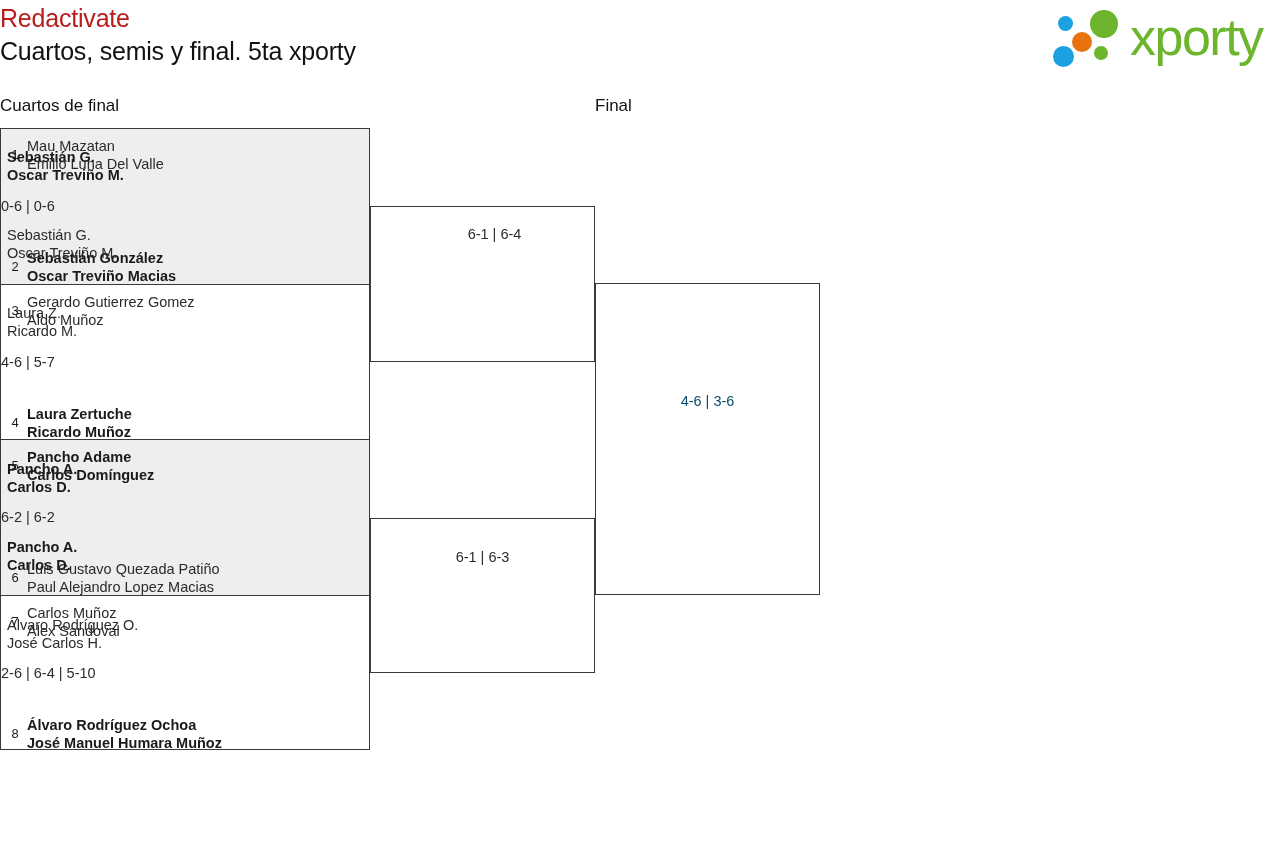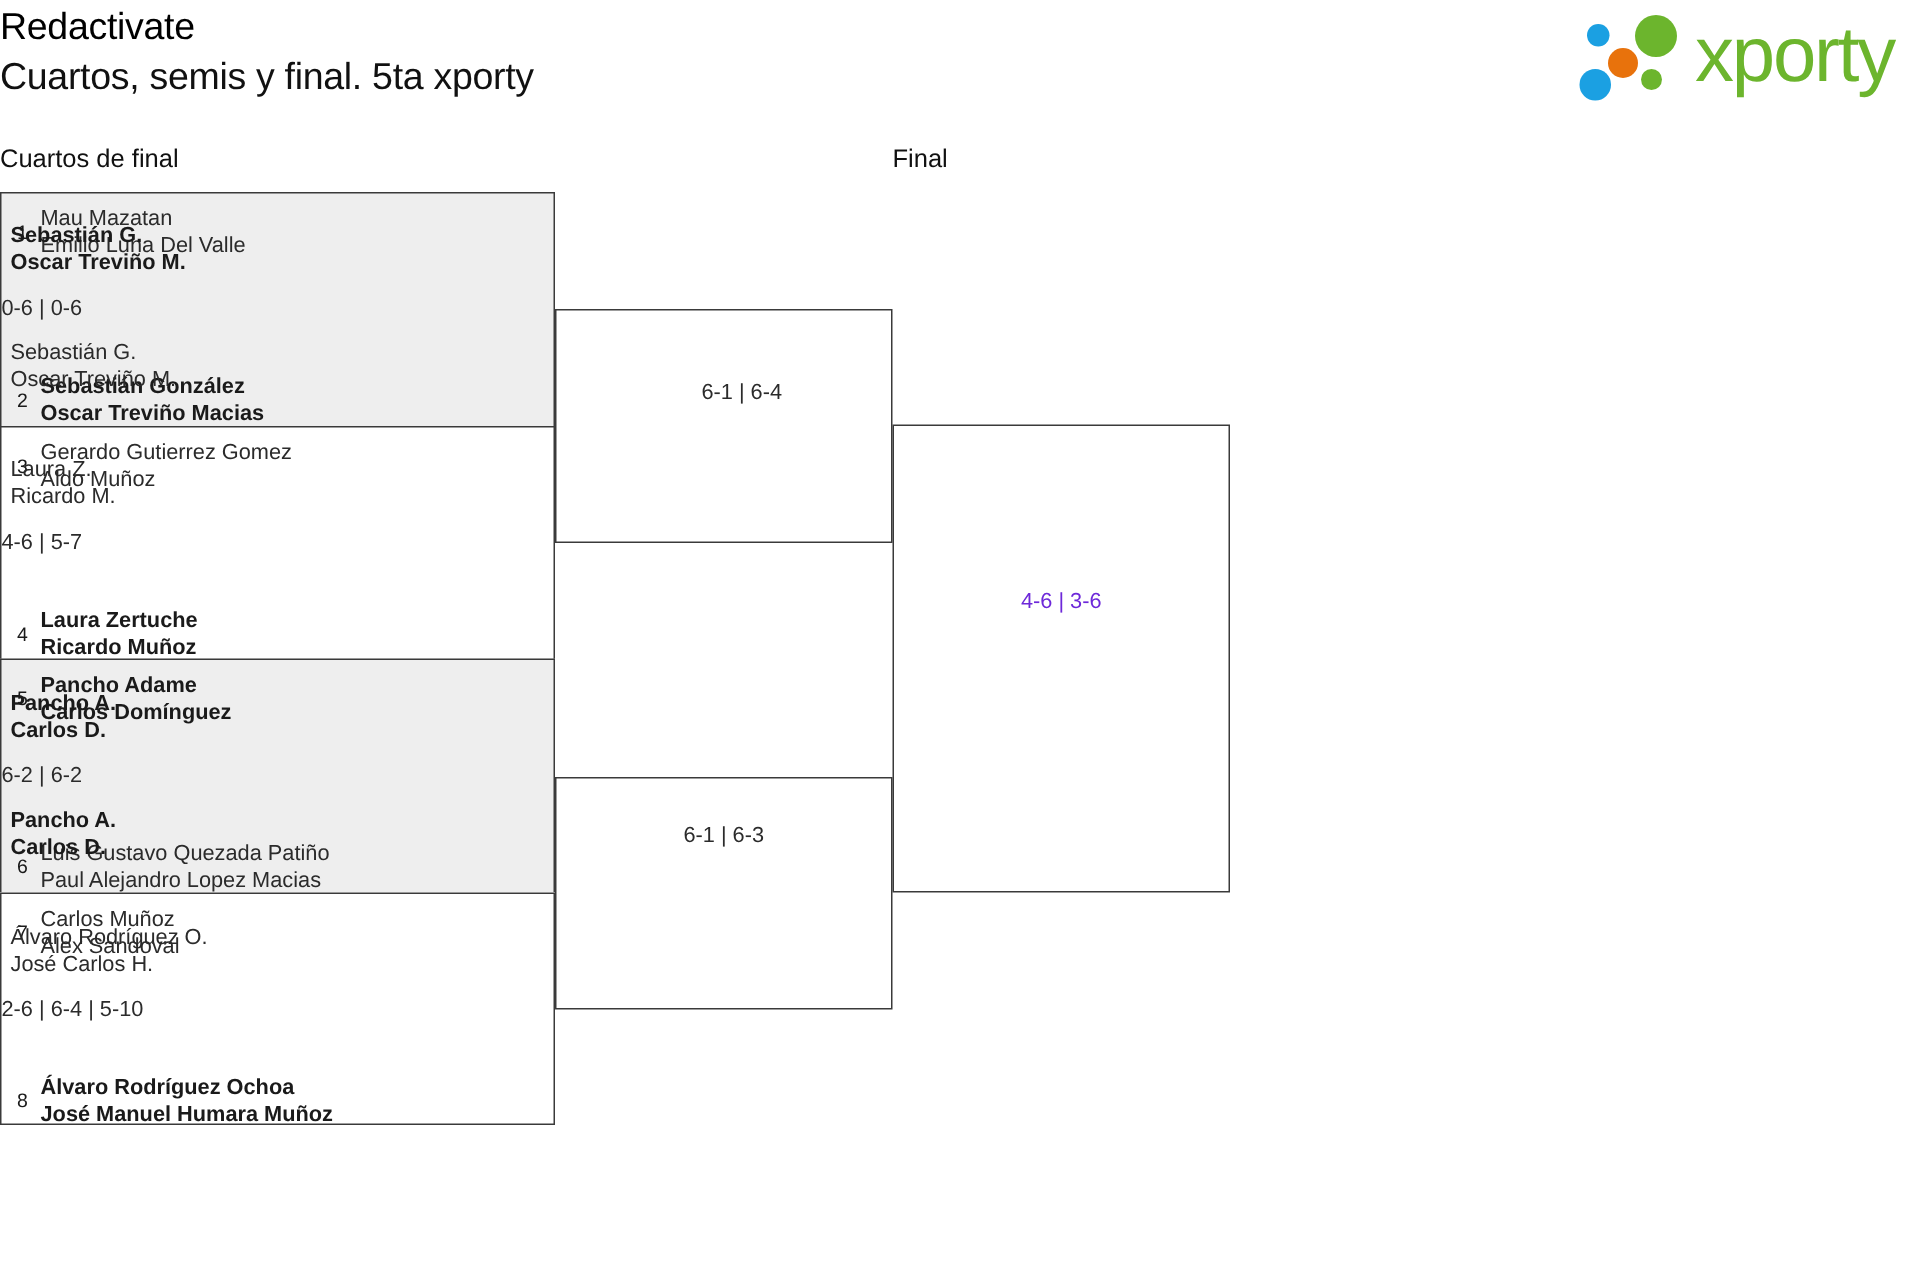--- a/index.html
+++ b/index.html
@@ -9,21 +9,21 @@
     font-family: "Liberation Sans", sans-serif;
     color: #1a1a1a;
     overflow: hidden;
   }
   #root { position: relative; width: 1280px; height: 850px; }
 
   
   .page-title {
     position: absolute; left: 0; top: 2px;
     font-size: 25px; font-weight: 400; line-height: 33px;
-    color: #000000; letter-spacing: -0.2px;
+    color: #b91c1c; letter-spacing: -0.2px;
     white-space: nowrap;
   }
   .page-subtitle {
     position: absolute; left: 0; top: 35px;
     font-size: 25px; font-weight: 400; line-height: 33px;
     color: #111111; letter-spacing: -0.2px;
     white-space: nowrap;
   }
 
   
@@ -93,39 +93,39 @@
     font-size: 14.5px; line-height: 18px;
   }
   .sf-team .p { display: block; white-space: nowrap; }
   .sf-score {
     position: absolute; left: 370px; width: 225px;
     text-align: center; font-size: 14.5px; color: #2b2b2b;
   }
 
   #sf1-top   { top: 148px; }
   #sf1-bot   { top: 304px; }
-  #sf1-score { top: 254px; padding-left: 24px; }
+  #sf1-score { top: 226px; padding-left: 24px; }
   #sf2-top   { top: 460px; }
   #sf2-bot   { top: 616px; }
   #sf2-score { top: 549px; }
 
   
   .f-box {
     position: absolute; left: 595px; top: 283px;
     width: 225px; height: 312px;
     border: 1px solid #3a3a3a; background: transparent;
   }
   .f-team {
     position: absolute; left: 7px; width: 218px;
     font-size: 14.5px; line-height: 18px;
   }
   .f-team .p { display: block; white-space: nowrap; }
   .f-score {
     position: absolute; left: 595px; width: 225px;
-    text-align: center; font-size: 14.5px; color: #6d28d9;
+    text-align: center; font-size: 14.5px; color: #0c4a6e;
   }
   #f-top   { top: 226px; }
   #f-bot   { top: 538px; }
   #f-score { top: 393px; }
 </style>
 </head>
 <body>
 
 <div id="root">
 

